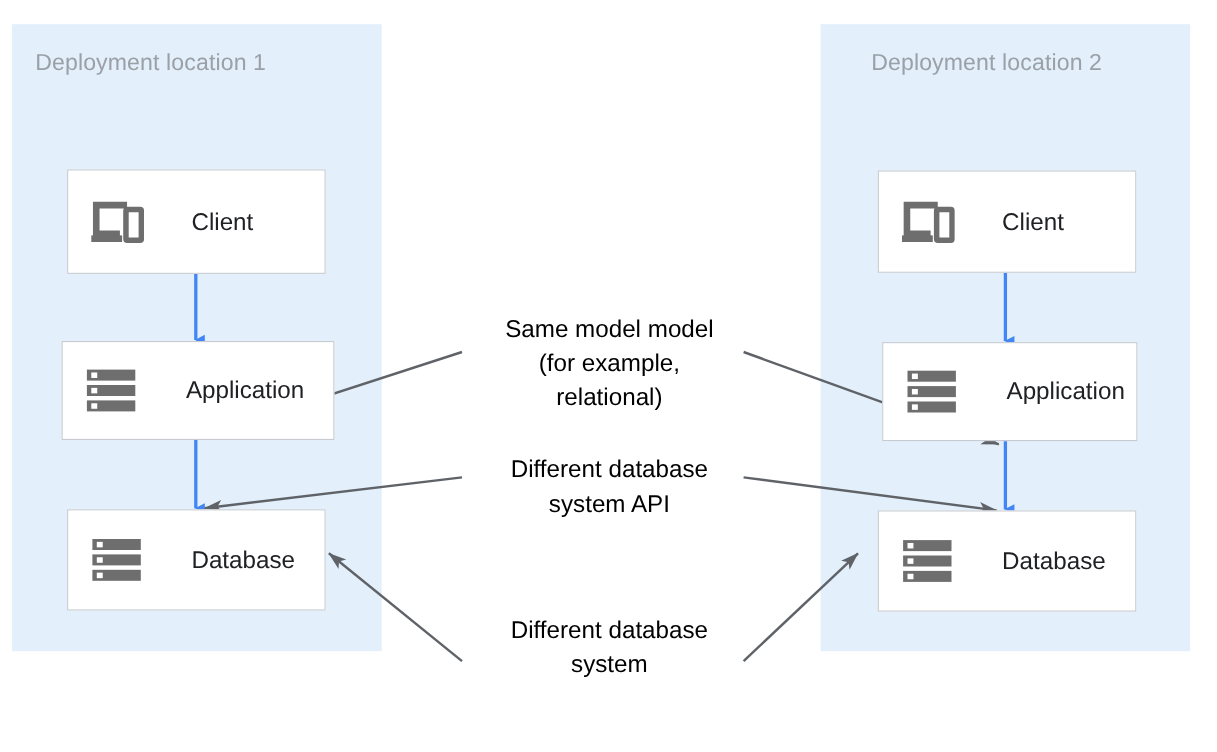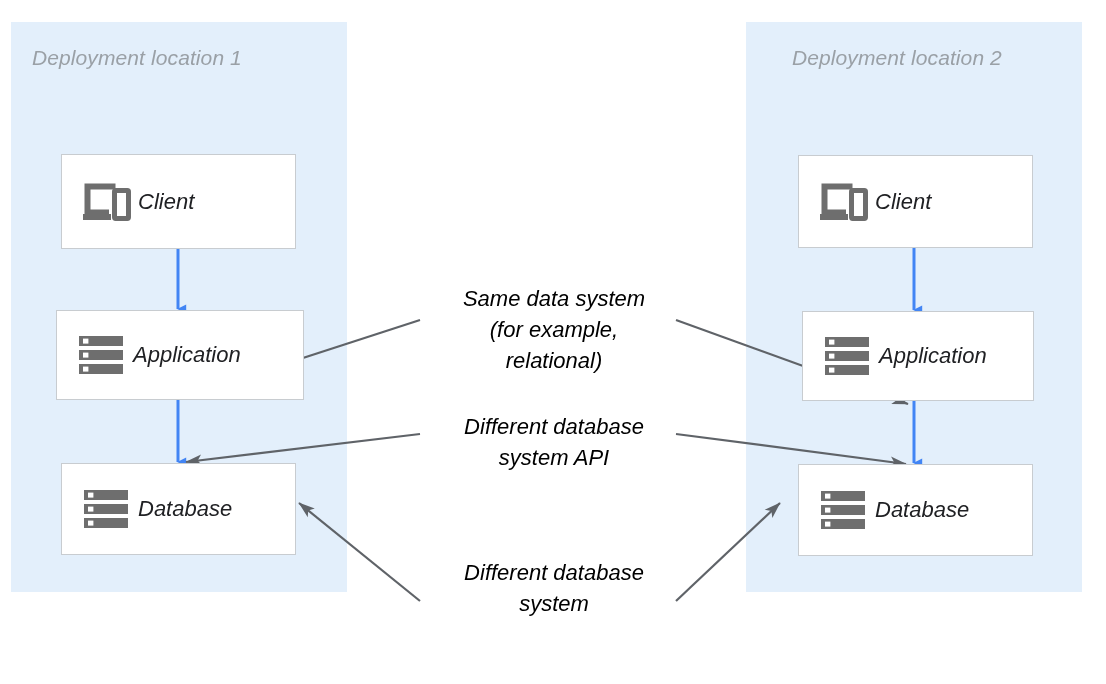--- a/index.html
+++ b/index.html
@@ -13,41 +13,41 @@
     position: relative;
     overflow: hidden;
     font-family: "Liberation Sans", sans-serif;
     -webkit-font-smoothing: antialiased;
   }
   #diagram-root {
     position: absolute;
     inset: 0;
     width: 1106px;
     height: 684px;
-    font-style: italic;
   }
   .zone {
     position: absolute;
     background: #e3effb;
   }
   .zone-title {
     position: absolute;
     color: #9aa0a6;
     font-size: 21px;
     line-height: 24px;
     letter-spacing: 0.1px;
     white-space: nowrap;
   }
   .node {
     position: absolute;
     background: #ffffff;
     border: 1px solid #c8ccd0;
     box-sizing: border-box;
     display: flex;
     align-items: center;
+    gap: 36px;
   }
   .node-icon {
     flex: 0 0 auto;
     margin-left: 18px;
     width: 52px;
     height: 46px;
     display: flex;
     align-items: center;
     justify-content: center;
   }
@@ -184,21 +184,21 @@
         <rect x="1" y="16" width="44" height="10" fill="#6e6e6e"></rect>
         <rect x="1" y="30" width="44" height="10" fill="#6e6e6e"></rect>
         <rect x="5" y="4.6" width="5.4" height="5" fill="#ffffff"></rect>
         <rect x="5" y="18.6" width="5.4" height="5" fill="#ffffff"></rect>
         <rect x="5" y="32.6" width="5.4" height="5" fill="#ffffff"></rect>
       </svg>
     </span>
     <span class="node-label">Database</span>
   </div>
 
-  <div class="callout" id="callout-0" style="left: 434px; top: 283px; width: 240px; color: rgb(0, 0, 0);">Same data system
+  <div class="callout" id="callout-0" style="left: 434px; top: 283px; width: 240px; color: rgb(0, 0, 0);">Same model model
 (for example,
 relational)</div>
   <div class="callout" id="callout-1" style="left: 434px; top: 411px; width: 240px; color: rgb(0, 0, 0);">Different database
 system API</div>
   <div class="callout" id="callout-2" style="left: 434px; top: 557px; width: 240px; color: rgb(0, 0, 0);">Different database
 system</div>
 
 </div>
 
 </body></html>

